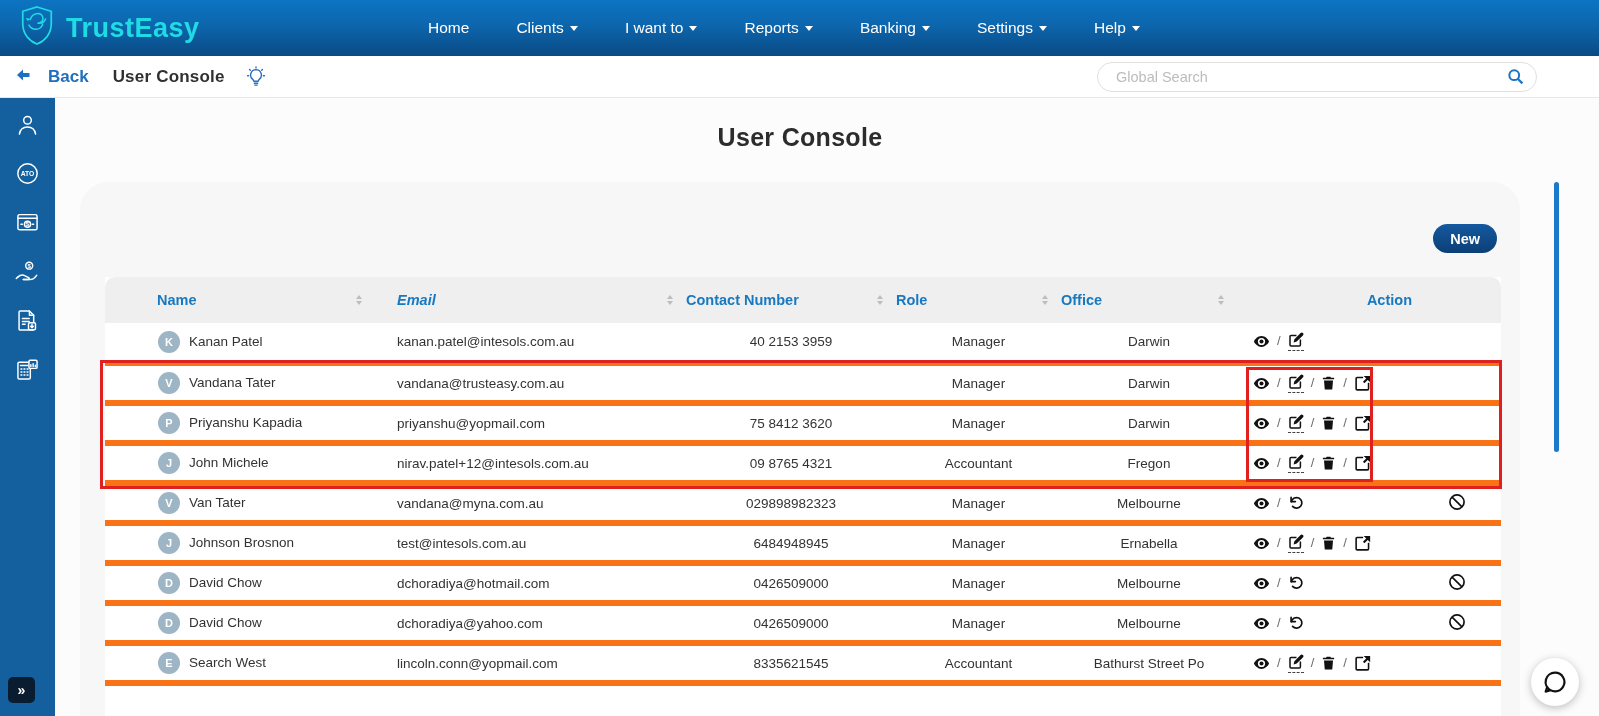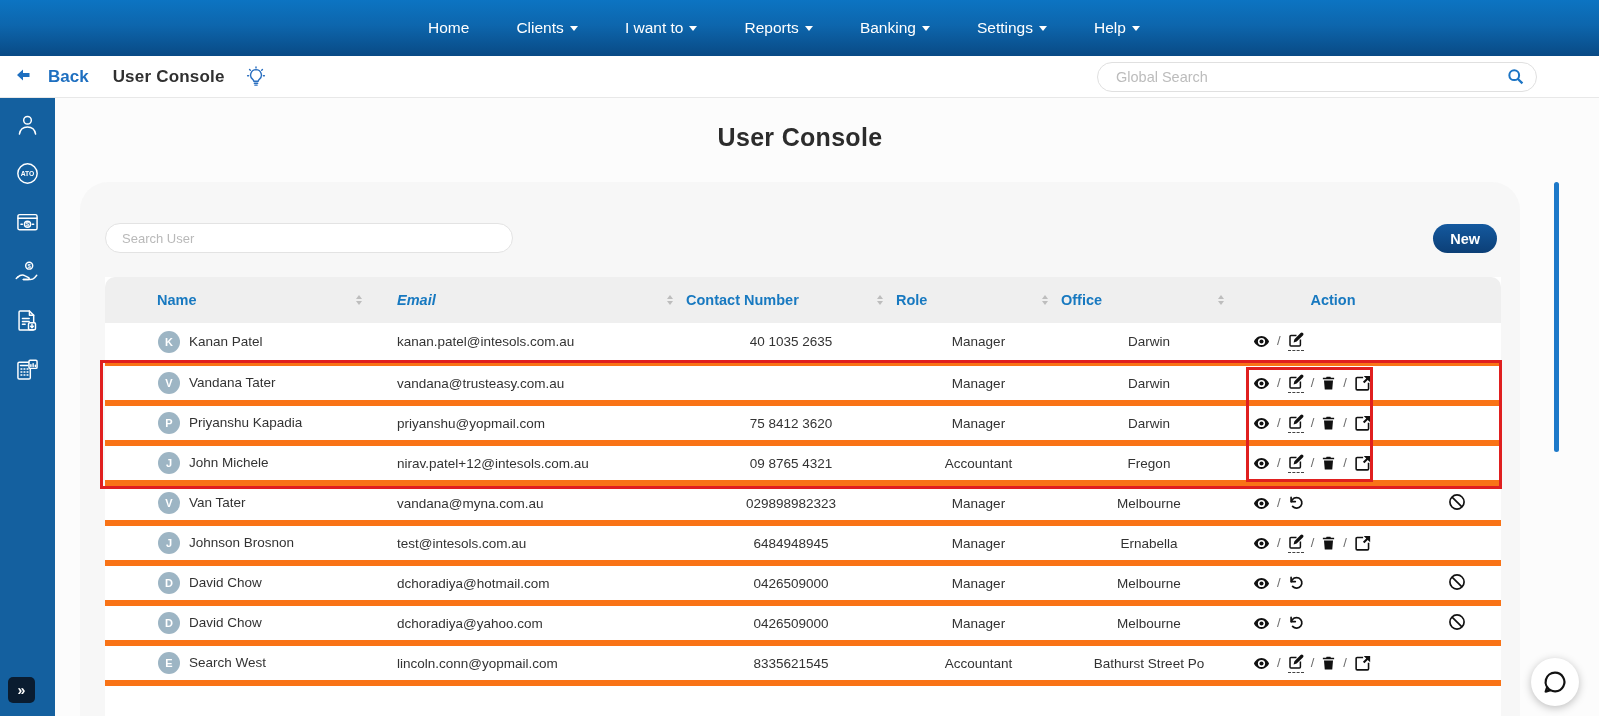--- a/index.html
+++ b/index.html
@@ -60,21 +60,21 @@
   .tbl-wrap { position:absolute; left:25px; top:95px; width:1396px; }
   table { width:100%; border-collapse:collapse; table-layout:fixed; background:#fff; }
   th,td { overflow:hidden; white-space:nowrap; }
   col.c1{width:270px} col.c2{width:311px} col.c3{width:210px} col.c4{width:165px}
   col.c5{width:176px} col.c6{width:175px} col.c7{width:89px}
   thead th { height:46px; background:#efefef; color:#1879c0; font-size:14.5px; font-weight:bold;
     position:relative; text-align:left; cursor:pointer; }
   thead th.al { text-align:left; }
   thead th:first-child { border-top-left-radius:10px; padding-left:52px; }
   thead th:nth-child(2) { padding-left:22px;font-style:italic; }
-  thead th:nth-child(6) { text-align:center; padding-left:17px; }
+  thead th:nth-child(6) { text-align:right; padding-left:17px; }
   thead th:last-child { border-top-right-radius:10px; }
   .sort { position:absolute; right:13px; top:50%; transform:translateY(-50%);
     display:flex; flex-direction:column; gap:2px; }
   .sort i { display:block; width:0; height:0; border-left:3.5px solid transparent; border-right:3.5px solid transparent; }
   .sort .up { border-bottom:4px solid #bdbdbd; }
   .sort .dn { border-top:4px solid #bdbdbd; }
   tbody tr { border-bottom:6px solid #f97316; height:40px; background:#fff; }
   tbody td { color:#333; font-size:13.5px; text-align:center; }
   td.name-cell { text-align:left; padding-left:53px; }
   td.email-cell { text-align:left; padding-left:22px; }
@@ -95,20 +95,31 @@
   .hl-rows { left:100px; top:360px; width:1402px; height:129px; }
   .hl-actions { left:1246px; top:367px; width:127px; height:115px; }
   .chat-fab { position:absolute; right:20px; bottom:10px; width:48px; height:48px; border-radius:50%;
     background:#fff; box-shadow:0 2px 8px rgba(0,0,0,.25); display:flex; align-items:center;
     justify-content:center; cursor:pointer; z-index:60; }
 </style>
 </head>
 <body>
 
 <header class="navbar">
+  <div class="logo-wrap">
+    <span>
+      <svg width="38" height="42" viewBox="0 0 40 44">
+        <path d="M20 2l15 4.5V20c0 10-6.5 17.5-15 21C11.5 37.5 5 30 5 20V6.5z" fill="none" stroke="#1fdbe4" stroke-width="1.8"></path>
+        <path d="M13 15c2-7 11-8 13-2.5 1.4 4-2 6.5-5.5 6.5 4 .5 7.5-1 8.5-4.5" fill="none" stroke="#1fdbe4" stroke-width="1.6" stroke-linecap="round"></path>
+        <path d="M11.5 21c4 6.5 12.5 5.5 14.5-1" fill="none" stroke="#1fdbe4" stroke-width="1.6" stroke-linecap="round"></path>
+        <path d="M8 13.5l5 .8-2.6 2.4z" fill="#1fdbe4"></path>
+      </svg>
+    </span>
+    <span class="logo-word">TrustEasy</span>
+  </div>
   <nav class="main-nav">
       <div class="nav-item">
         <span>Home</span>
       </div>
       <div class="nav-item">
         <span>Clients</span>
         <span class="nav-caret"></span>
       </div>
       <div class="nav-item">
         <span>I want to</span>
@@ -211,23 +222,20 @@
           <path d="M15 9.4V7.8m2 1.6V6.9m2 2.5V8.1"></path>
         </svg>
       </div>
     </div>
   <div class="expand-btn">»</div>
 </aside>
 
 <h1 class="page-title">User Console</h1>
 
 <div class="card">
-  <div class="user-search">
-    <input type="text" placeholder="Search User" style="">
-  </div>
   <button class="new-btn">New</button>
 
   <div class="tbl-wrap">
     <table>
       <colgroup>
         <col class="c1">
           <col class="c2">
           <col class="c3">
           <col class="c4">
           <col class="c5">
@@ -257,21 +265,21 @@
                 <i class="dn"></i>
               </span></th>
             <th><span>Action</span></th>
             <th><span></span></th>
           </tr>
         </thead>
       <tbody>
           <tr>
             <td class="name-cell"><span class="avatar">K</span><span>Kanan Patel</span></td>
             <td class="email-cell">kanan.patel@intesols.com.au</td>
-            <td>40 1035 2635</td>
+            <td>40 2153 3959</td>
             <td>Manager</td>
             <td>Darwin</td>
             <td class="action-cell"><span class="act">
                 <svg width="17" height="17" viewBox="0 0 16 16" fill="currentColor">
                   <path d="M8 2.9C4.6 2.9 1.9 5.7.9 8c1 2.3 3.7 5.1 7.1 5.1S14.1 10.3 15.1 8C14.1 5.7 11.4 2.9 8 2.9zm0 8.5A3.4 3.4 0 1 1 8 4.6a3.4 3.4 0 0 1 0 6.8z"></path>
                   <circle cx="8" cy="8" r="1.9"></circle>
                 </svg>
               </span><span class="sep">/</span><span class="act edit-ul">
                 <svg width="16" height="16" viewBox="0 0 16 16" fill="currentColor">
                   <path fill="none" stroke="currentColor" stroke-width="1.5" d="M12.4 7.6v5.5a1 1 0 0 1-1 1H3a1 1 0 0 1-1-1V4.6a1 1 0 0 1 1-1h5.5"></path>

